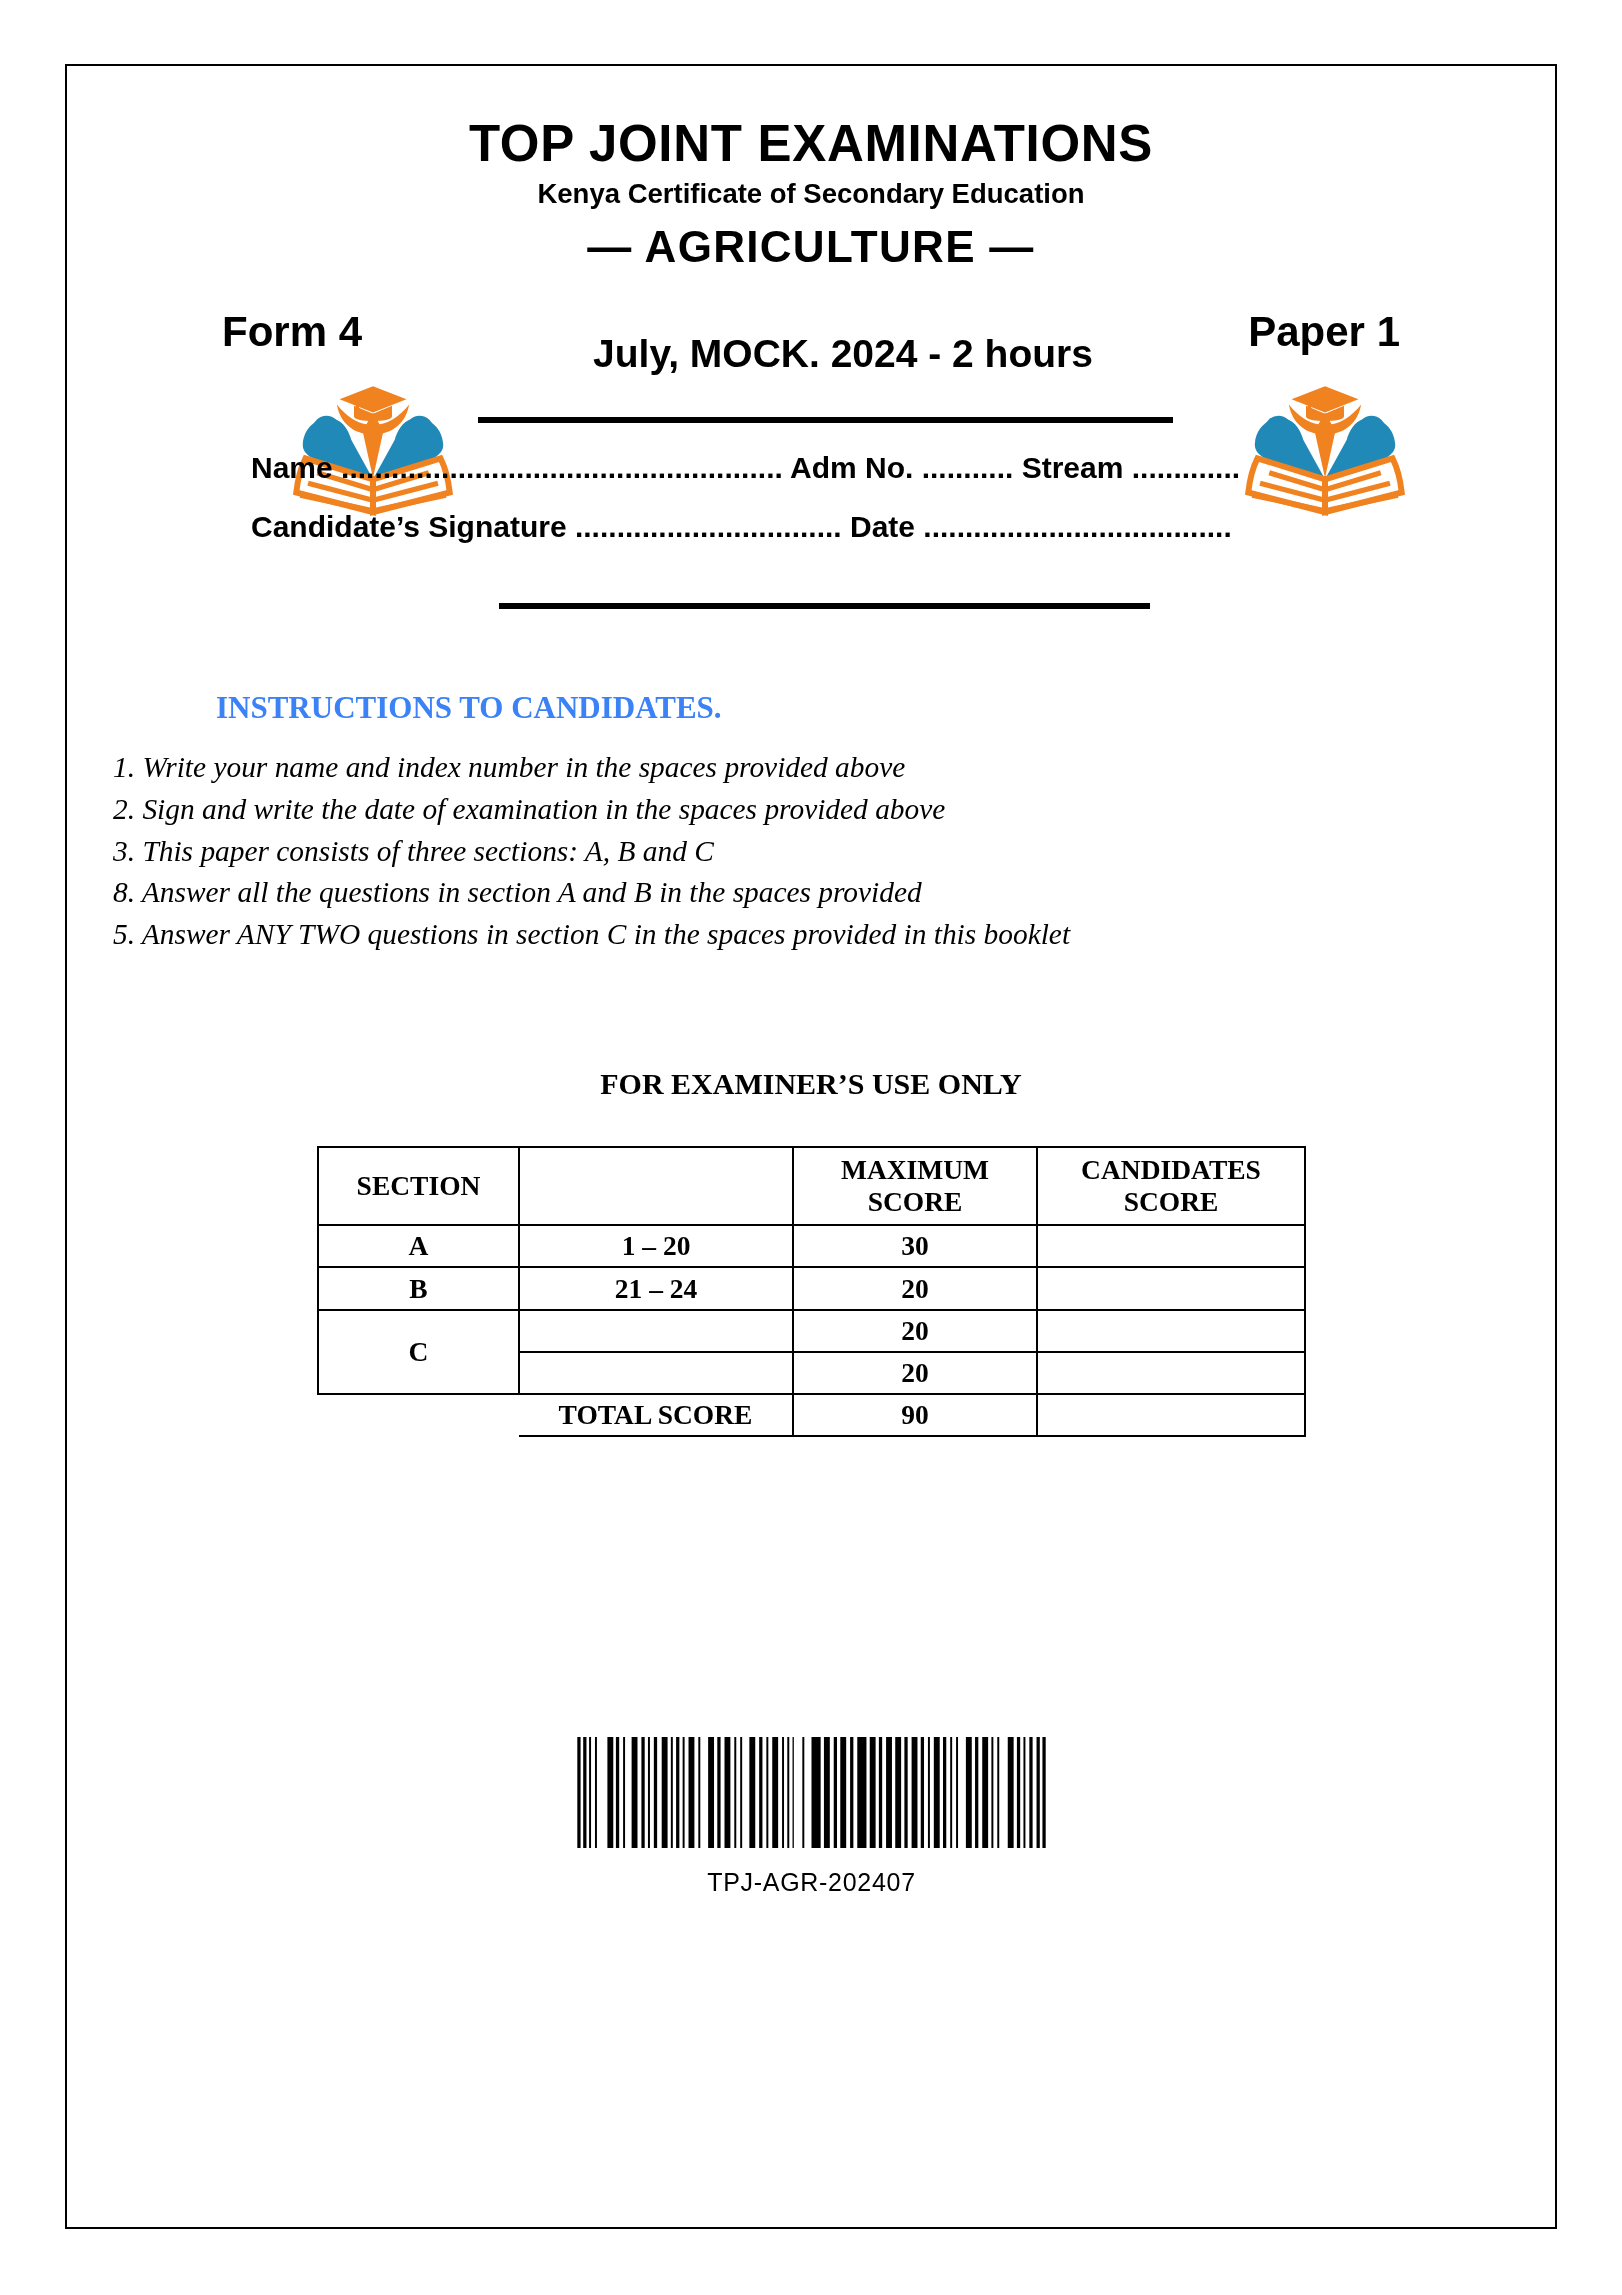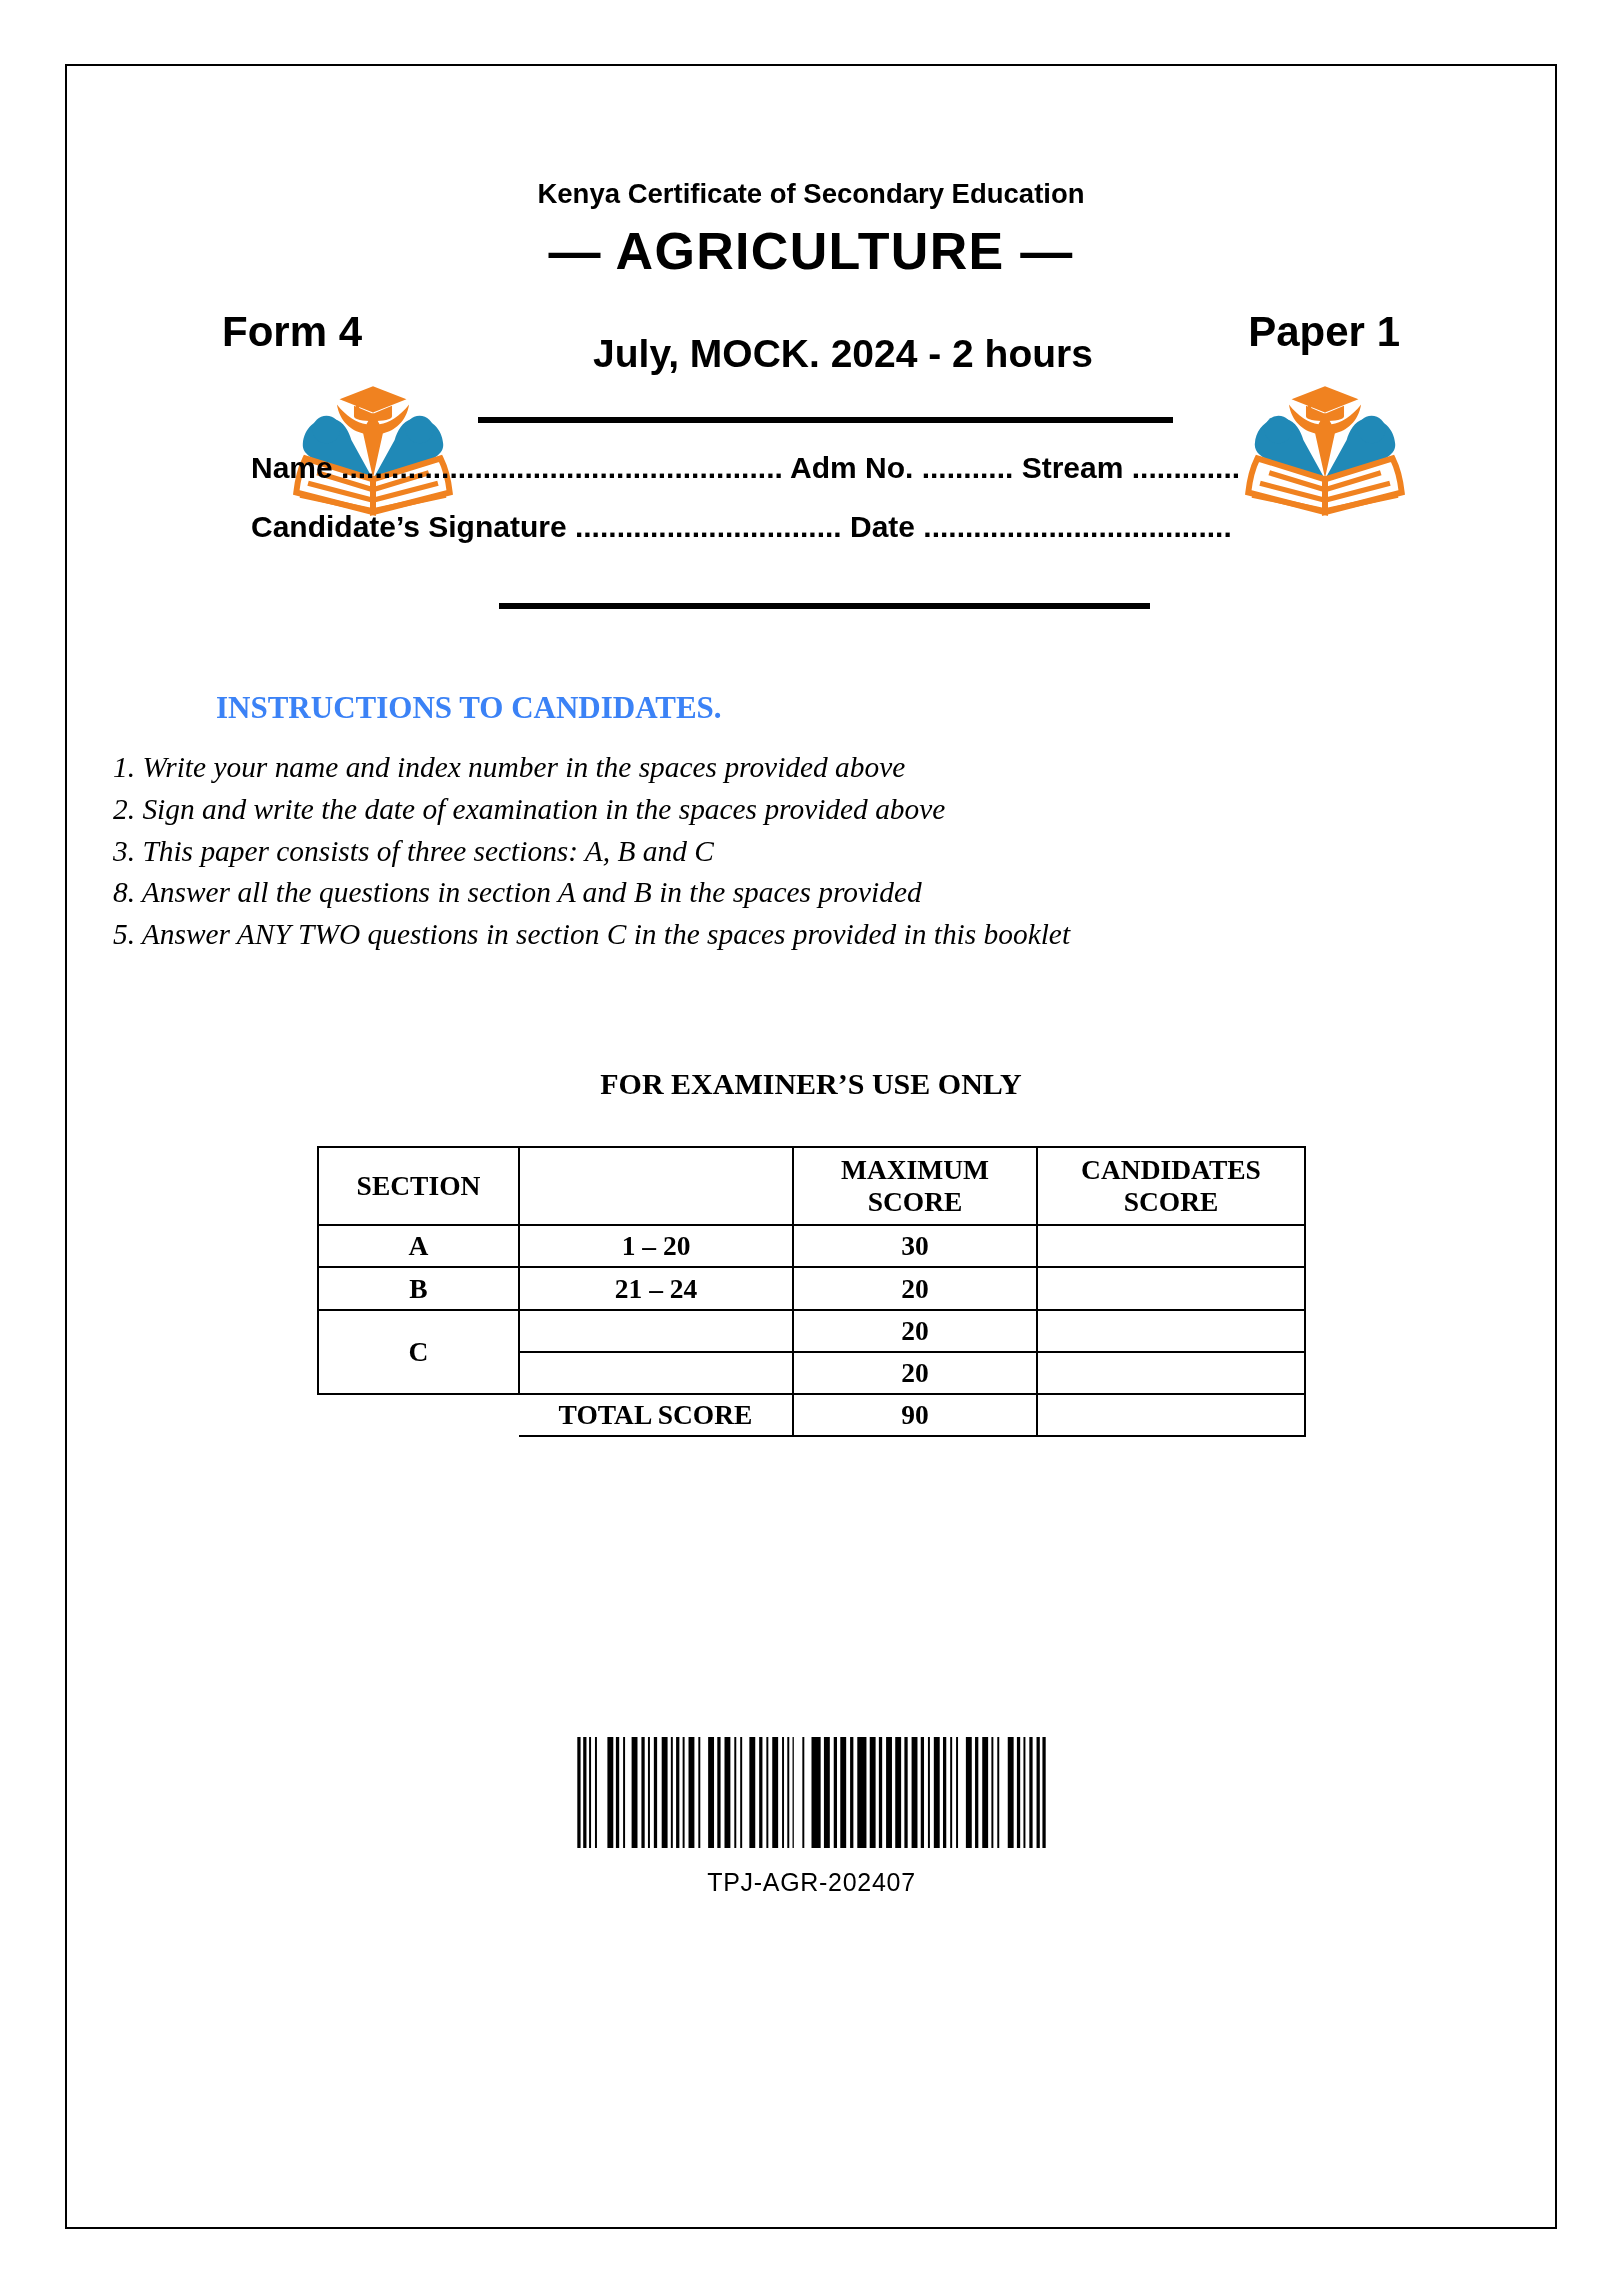--- a/index.html
+++ b/index.html
@@ -62,21 +62,21 @@
     line-height: 1;
   }
   #subject-line {
     position: absolute;
     left: 0;
     top: 127px;
     width: 1492px;
     text-align: center;
     font-family: "Liberation Sans", sans-serif;
     font-weight: bold;
-    font-size: 52px;
+    font-size: 44px;
     letter-spacing: 1.3px;
     color: #000;
     line-height: 1.25;
   }
   #exam-date {
     position: absolute;
     left: 0;
     top: 242px;
     width: 1492px;
     text-align: center;
@@ -238,20 +238,21 @@
     color: #000;
   }
 </style>
 </head>
 <body>
 
 <div id="page-border"></div>
 
 <div id="header-block">
 
+  <div id="exam-title">TOP JOINT EXAMINATIONS</div>
 
   <div id="exam-subtitle">Kenya Certificate of Secondary Education</div>
 
   <div id="subject-line">— AGRICULTURE —</div>
 
   <div id="exam-date">July, MOCK. 2024 - 2 hours</div>
 
   <div id="form-label" class="corner-label">Form 4</div>
 
   <div id="paper-label" class="corner-label">Paper 1</div>

